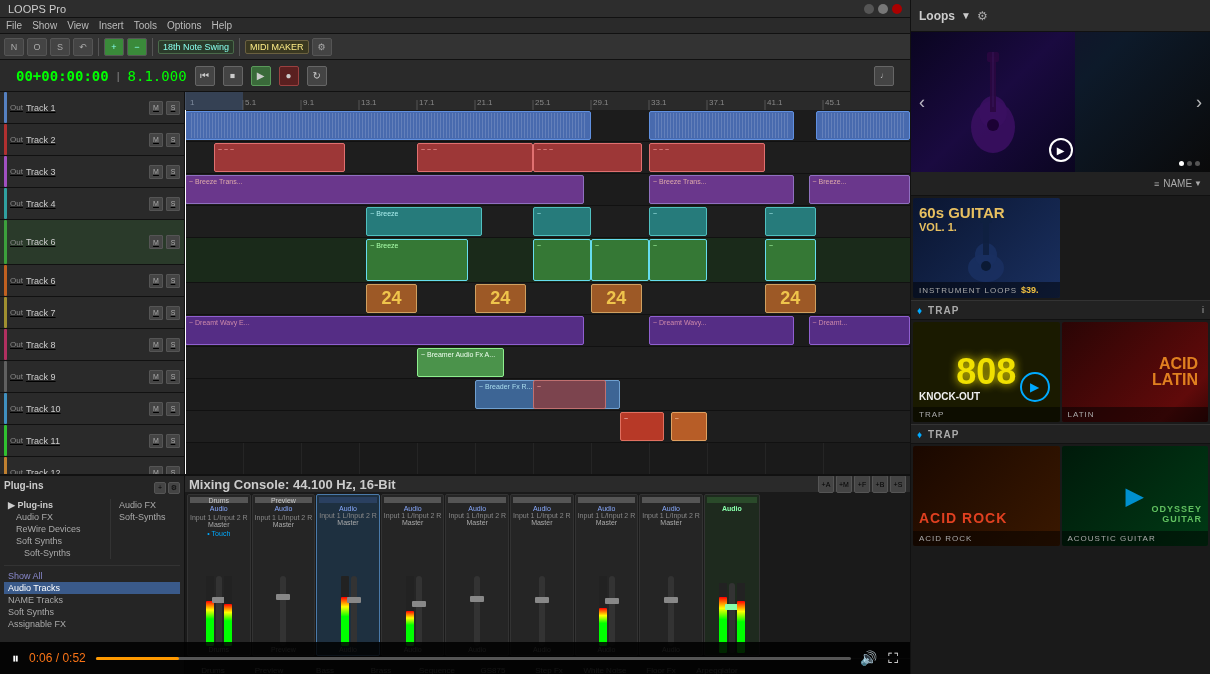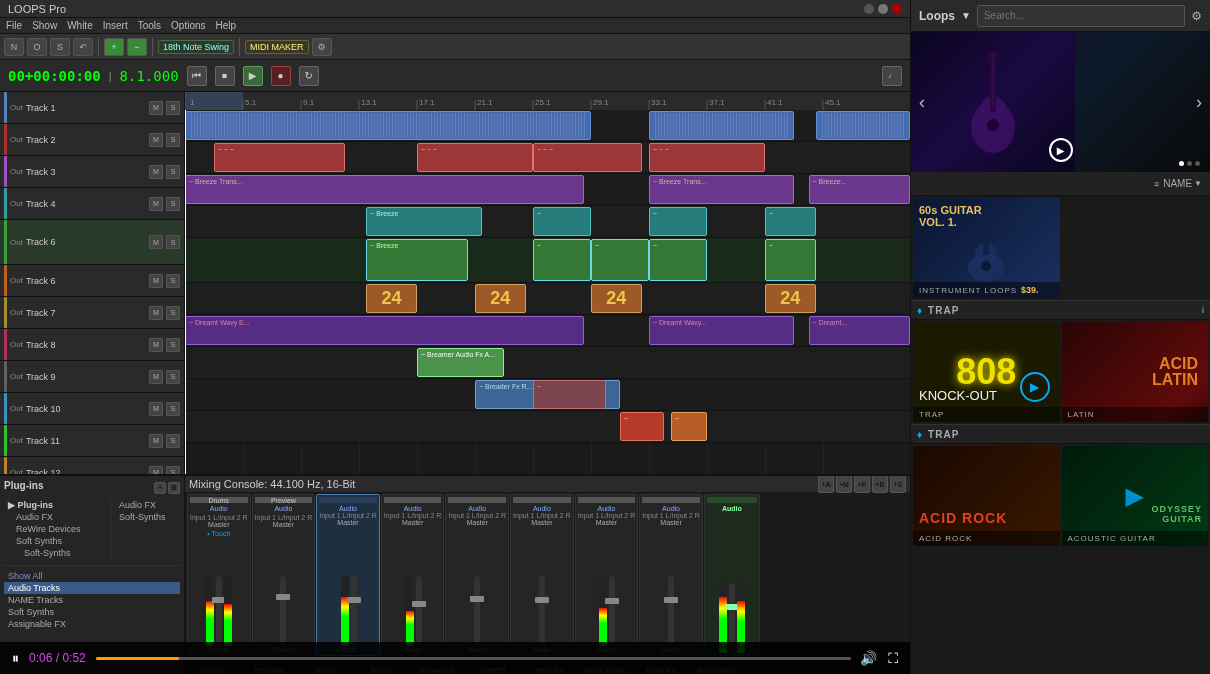--- a/index.html
+++ b/index.html
@@ -104,21 +104,21 @@
       padding: 1px 4px;
       border-radius: 2px;
     }
 
     
     .transport-bar {
       height: 32px;
       background: #2a2a2a;
       display: flex;
       align-items: center;
-      padding: 0 8px;
+      padding: 0 16px;
       gap: 8px;
       border-bottom: 1px solid #111;
     }
     .time-display {
       color: #0f0;
       font-size: 14px;
       font-family: monospace;
       font-weight: bold;
     }
     .beat-display {
@@ -144,20 +144,21 @@
       flex: 1;
       overflow: hidden;
     }
 
     
     .track-headers {
       width: 185px;
       background: #252525;
       border-right: 1px solid #111;
       overflow: hidden;
+      text-decoration: underline;
     }
 
     .track-header {
       height: 30px;
       background: #2a2a2a;
       border-bottom: 1px solid #111;
       display: flex;
       align-items: center;
       padding: 0 4px;
       gap: 3px;
@@ -280,21 +281,21 @@
       align-items: center;
       padding: 0 12px;
       gap: 10px;
       z-index: 10;
     }
     .play-btn {
       color: #fff;
       font-size: 14px;
     }
     .time-info {
-      color: #d946ef;
+      color: #f97316;
       font-size: 12px;
     }
     .progress-bar-container {
       flex: 1;
       height: 3px;
       background: #555;
       border-radius: 2px;
       position: relative;
     }
     .progress-bar-fill {
@@ -583,21 +584,21 @@
       flex-direction: column;
     }
     .mixer-header {
       height: 16px;
       background: #2a2a2a;
       display: flex;
       align-items: center;
       padding: 0 4px;
       gap: 4px;
     }
-    .mixer-title { color: #ccc; font-size: 11px; }
+    .mixer-title { color: #ccc; font-size: 13px; font-weight: bold; }
     .mixer-tracks {
       flex: 1;
       display: flex;
       padding: 2px;
       gap: 1px;
       overflow-x: auto;
     }
     .mixer-track {
       min-width: 56px;
       background: #252525;
@@ -703,21 +704,21 @@
       <div class="title-bar-controls">
         <div class="tb-btn"></div>
         <div class="tb-btn" style="background:#777"></div>
         <div class="tb-btn" style="background:#a00"></div>
       </div>
     </div>
 
     <div class="menu-bar">
       <span class="menu-item">File</span>
       <span class="menu-item">Show</span>
-      <span class="menu-item">White</span>
+      <span class="menu-item">View</span>
       <span class="menu-item">Insert</span>
       <span class="menu-item">Tools</span>
       <span class="menu-item">Options</span>
       <span class="menu-item">Help</span>
     </div>
 
     <div class="toolbar">
       <div class="tool-btn">
           <span style="color:#aaa;font-size:9px">N</span>
         </div>
@@ -1253,21 +1254,20 @@
       <span class="video-icon">⛶</span>
     </div>
 
   </div>
 
   <div class="right-panel">
 
     <div class="right-header">
       <span class="loops-label">Loops</span>
       <span class="dropdown-arrow">▼</span>
-      <input class="search-input" type="text" placeholder="Search..." style="">
       <span class="gear-btn">⚙</span>
     </div>
 
     <div class="promo-banner">
       <div class="promo-bg">
 
         <div style="position:absolute;left:0;top:0;width:55%;height:100%;overflow:hidden">
           <div style="width:100%;height:100%;background:linear-gradient(135deg, #0a0520 0%, #1a0a40 50%, #0a0520 100%);display:flex;align-items:center;justify-content:center">
             <svg width="60" height="110" viewBox="0 0 60 110">
 
@@ -1313,21 +1313,21 @@
           <div class="pack-guitar-figure">
             <svg width="50" height="70" viewBox="0 0 50 70">
               <ellipse cx="25" cy="55" rx="18" ry="14" fill="#1a3060" opacity="0.9"></ellipse>
               <ellipse cx="25" cy="42" rx="11" ry="12" fill="#1a3060" opacity="0.9"></ellipse>
               <rect x="22" y="5" width="6" height="37" fill="#102040" opacity="0.9"></rect>
               <rect x="19" y="2" width="12" height="8" rx="2" fill="#102040" opacity="0.9"></rect>
               <circle cx="25" cy="53" r="5" fill="#0a1830" opacity="0.9"></circle>
             </svg>
           </div>
           <div style="position:absolute;top:6px;left:6px">
-            <div style="color:#e8c060;font-size:11px;font-weight:bold">60s GUITAR</div>
+            <div style="color:#e8c060;font-size:15px;font-weight:bold">60s GUITAR</div>
             <div style="color:#e8c060;font-size:11px;font-weight:bold">VOL. 1.</div>
           </div>
           <div class="pack-label">
             <span class="pack-category">INSTRUMENT LOOPS</span>
             <span class="pack-price">$39.</span>
           </div>
         </div>
 
 
       </div>
@@ -1341,21 +1341,21 @@
       <div class="loop-grid">
 
         <div class="loop-pack">
           <div class="pack-808">
             <div style="display:flex;flex-direction:column;align-items:center">
               <div class="text-808">808</div>
             </div>
             <div class="play-circle">▶</div>
           </div>
           <div style="position:absolute;bottom:18px;left:6px">
-            <span style="color:#f0f0f0;font-size:13px;font-weight:normal">KNOCK-OUT</span>
+            <span style="color:#f0f0f0;font-size:10px;font-weight:bold">KNOCK-OUT</span>
           </div>
           <div class="pack-label">
             <span class="pack-category">TRAP</span>
           </div>
         </div>
 
         <div class="loop-pack">
           <div style="position:absolute;top:0;left:0;width:100%;height:100%;background:linear-gradient(135deg, #2a0505 0%, #600a0a 80%, #3a0505 100%)">
           </div>
           <div style="position:absolute;top:50%;right:10px;transform:translateY(-50%);text-align:right">

